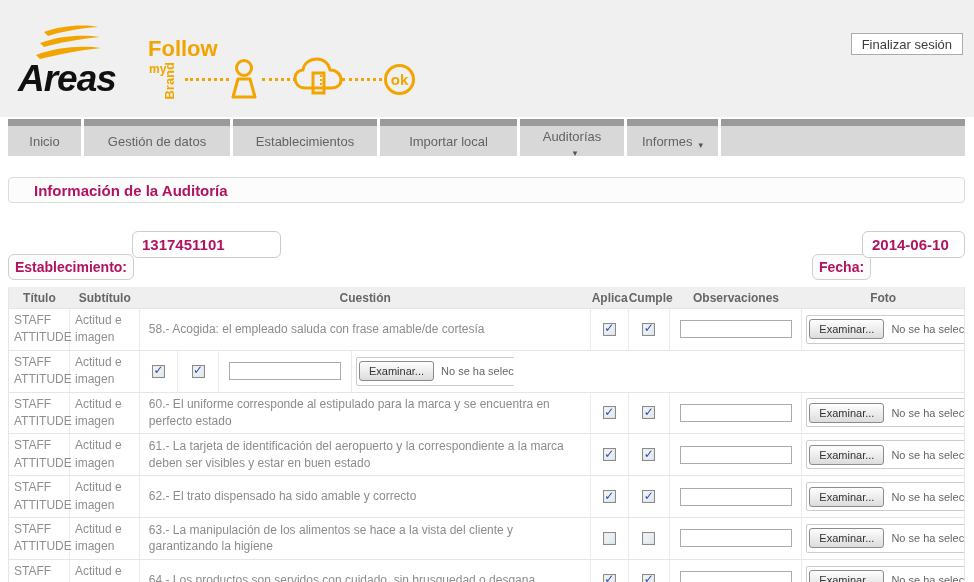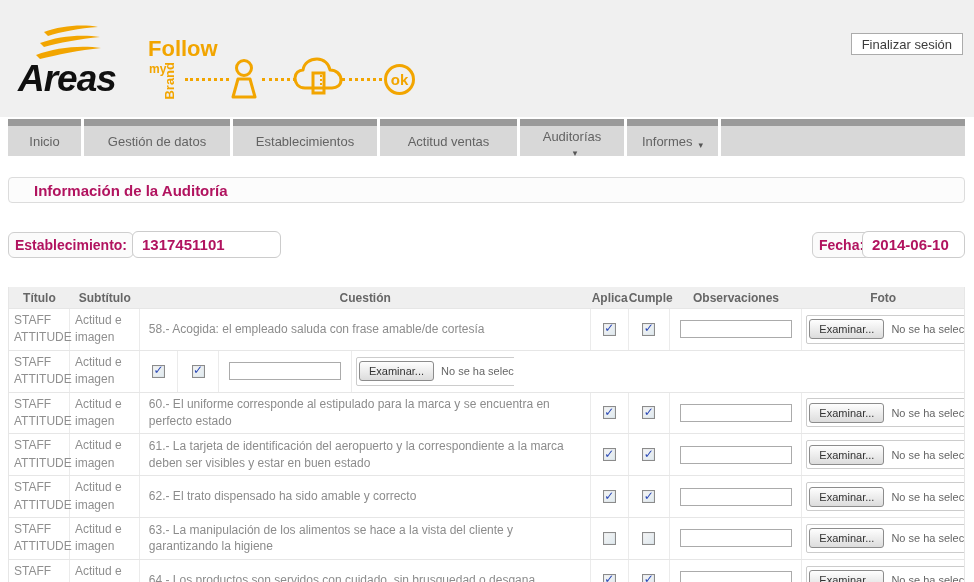--- a/index.html
+++ b/index.html
@@ -46,21 +46,21 @@
 
   
   .title-bar { position:absolute; left:8px; top:177px; width:957px; height:26px;
     background:#fcfcfc; border:1px solid #dcdcdc; border-radius:4px;
     display:flex; align-items:center; }
   .title-text { margin-left:25px; font-size:15px; font-weight:bold; color:#b1135f; }
 
   
   .flabel { position:absolute; height:26px; border:1px solid #cfcfcf; border-radius:6px;
     background:#fbfbfb; display:flex; align-items:center; padding:0 6px;
-    font-size:14px; font-weight:bold; color:#b1135f; }
+    font-size:14px; font-weight:bold; color:#b1135f;margin-top:22px; }
   .fvalue { position:absolute; height:27px; border:1px solid #cccccc; border-radius:6px;
     background:#fff; display:flex; align-items:center; padding:0 9px;
     font-size:15px; font-weight:bold; color:#b1135f; }
   .estab-label { left:8px;  top:232px; }
   .estab-value { left:132px; top:231px; width:149px; }
   .fecha-label { left:812px; top:232px; }
   .fecha-value { left:862px; top:231px; width:103px; }
 
   
   .audit-table { position:absolute; left:8px; top:287px; width:957px;
@@ -138,21 +138,21 @@
     <div class="nav-tab" style="width: 73px;">
       <span>Inicio</span>
     </div>
     <div class="nav-tab" style="width: 146px;">
       <span>Gestión de datos</span>
     </div>
     <div class="nav-tab" style="width: 144px;">
       <span>Establecimientos</span>
     </div>
     <div class="nav-tab" style="width: 137px;">
-      <span>Actitud ventas</span>
+      <span>Importar local</span>
     </div>
     <div class="nav-tab" style="width: 104px; flex-direction: column;">
       <span>Auditorías</span>
       <span class="nav-caret">▾</span>
     </div>
     <div class="nav-tab" style="width: 91px;">
       <span>Informes</span>
       <span class="nav-caret">▾</span>
     </div>
     <div class="nav-fill"></div>

